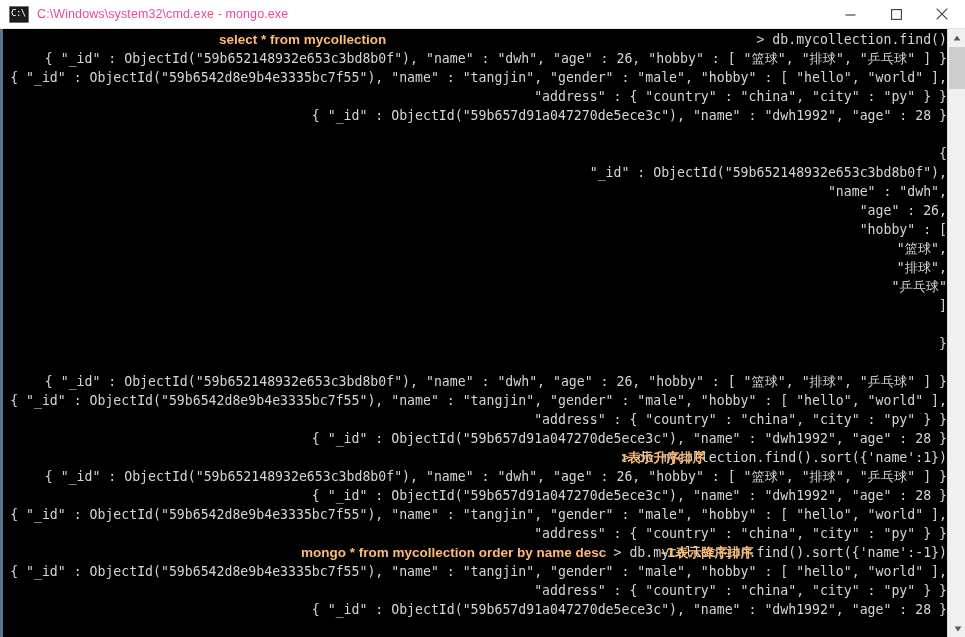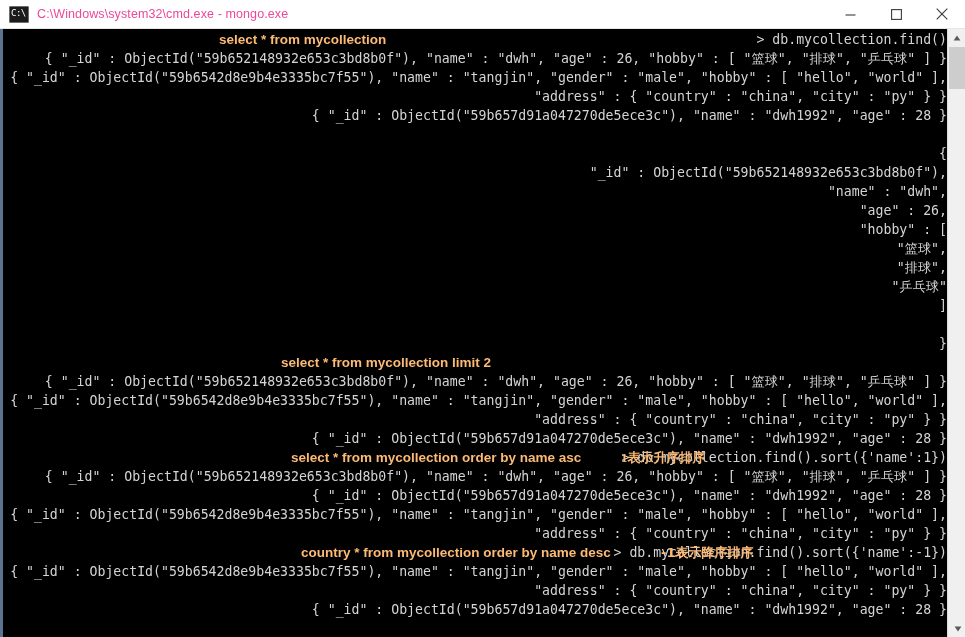--- a/index.html
+++ b/index.html
@@ -197,31 +197,31 @@
         <div class="line"><span class="txt">        "_id" : ObjectId("59b652148932e653c3bd8b0f"),</span></div>
         <div class="line"><span class="txt">        "name" : "dwh",</span></div>
         <div class="line"><span class="txt">        "age" : 26,</span></div>
         <div class="line"><span class="txt">        "hobby" : [</span></div>
         <div class="line"><span class="txt">                "篮球",</span></div>
         <div class="line"><span class="txt">                "排球",</span></div>
         <div class="line"><span class="txt">                "乒乓球"</span></div>
         <div class="line"><span class="txt">        ]</span></div>
         <div class="line"><span class="txt"></span></div>
         <div class="line"><span class="txt">}</span></div>
-        <div class="line"><span class="annot" style="position: absolute; left: 277px; top: 0px;">select * from mycollection limit 2</span></div>
+        <div class="line"></div>
         <div class="line"><span class="txt">{ "_id" : ObjectId("59b652148932e653c3bd8b0f"), "name" : "dwh", "age" : 26, "hobby" : [ "篮球", "排球", "乒乓球" ] }</span></div>
         <div class="line"><span class="txt">{ "_id" : ObjectId("59b6542d8e9b4e3335bc7f55"), "name" : "tangjin", "gender" : "male", "hobby" : [ "hello", "world" ],</span></div>
         <div class="line"><span class="txt">"address" : { "country" : "china", "city" : "py" } }</span></div>
         <div class="line"><span class="txt">{ "_id" : ObjectId("59b657d91a047270de5ece3c"), "name" : "dwh1992", "age" : 28 }</span></div>
-        <div class="line"><span class="txt">&gt; db.mycollection.find().sort({'name':1})</span><span class="annot" style="position: absolute; left: 287px; top: 0px;">select * from mycollection order by name asc</span><span class="annot cn" style="position: absolute; left: 617px; top: 0px; font-family: Liberation Serif, serif;">1表示升序排序</span></div>
+        <div class="line"><span class="txt">&gt; db.mycollection.find().sort({'name':1})</span><span class="annot cn" style="position: absolute; left: 617px; top: 0px; font-family: Liberation Serif, serif;">1表示升序排序</span></div>
         <div class="line"><span class="txt">{ "_id" : ObjectId("59b652148932e653c3bd8b0f"), "name" : "dwh", "age" : 26, "hobby" : [ "篮球", "排球", "乒乓球" ] }</span></div>
         <div class="line"><span class="txt">{ "_id" : ObjectId("59b657d91a047270de5ece3c"), "name" : "dwh1992", "age" : 28 }</span></div>
         <div class="line"><span class="txt">{ "_id" : ObjectId("59b6542d8e9b4e3335bc7f55"), "name" : "tangjin", "gender" : "male", "hobby" : [ "hello", "world" ],</span></div>
         <div class="line"><span class="txt">"address" : { "country" : "china", "city" : "py" } }</span></div>
-        <div class="line"><span class="txt">&gt; db.mycollection.find().sort({'name':-1})</span><span class="annot" style="position: absolute; left: 297px; top: 0px;">country * from mycollection order by name desc</span><span class="annot cn" style="position: absolute; left: 641px; top: 0px; margin-left: 16px;">-1表示降序排序</span></div>
+        <div class="line"><span class="txt">&gt; db.mycollection.find().sort({'name':-1})</span><span class="annot" style="position: absolute; left: 297px; top: 0px;">mongo * from mycollection order by name desc</span><span class="annot cn" style="position: absolute; left: 641px; top: 0px; margin-left: 16px;">-1表示降序排序</span></div>
         <div class="line"><span class="txt">{ "_id" : ObjectId("59b6542d8e9b4e3335bc7f55"), "name" : "tangjin", "gender" : "male", "hobby" : [ "hello", "world" ],</span></div>
         <div class="line"><span class="txt">"address" : { "country" : "china", "city" : "py" } }</span></div>
         <div class="line"><span class="txt">{ "_id" : ObjectId("59b657d91a047270de5ece3c"), "name" : "dwh1992", "age" : 28 }</span></div>
       </div>
   </div>
 
   <div class="scrollbar">
     <div class="sb-arrow">
       <svg width="8" height="6" viewBox="0 0 8 6" aria-hidden="true">
         <polygon points="4,0.6 7.4,5.4 0.6,5.4" fill="#5a5a5a"></polygon>

